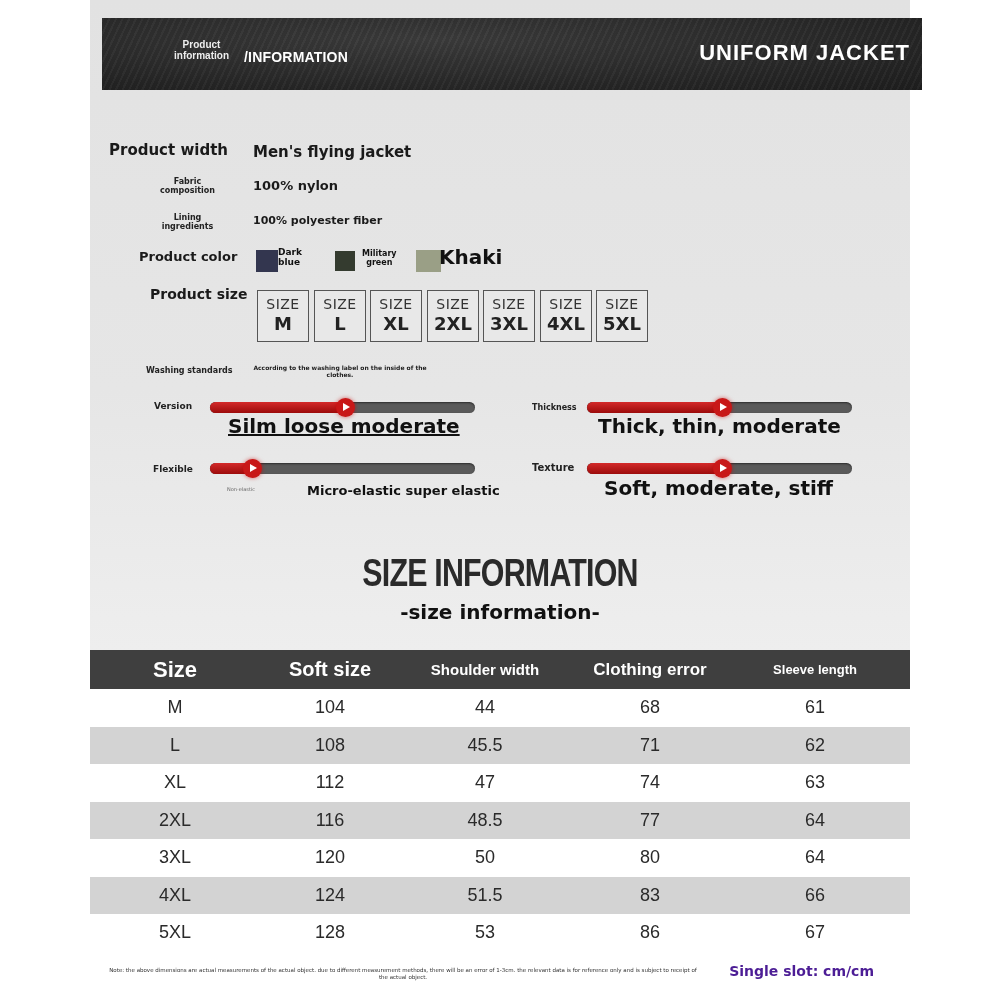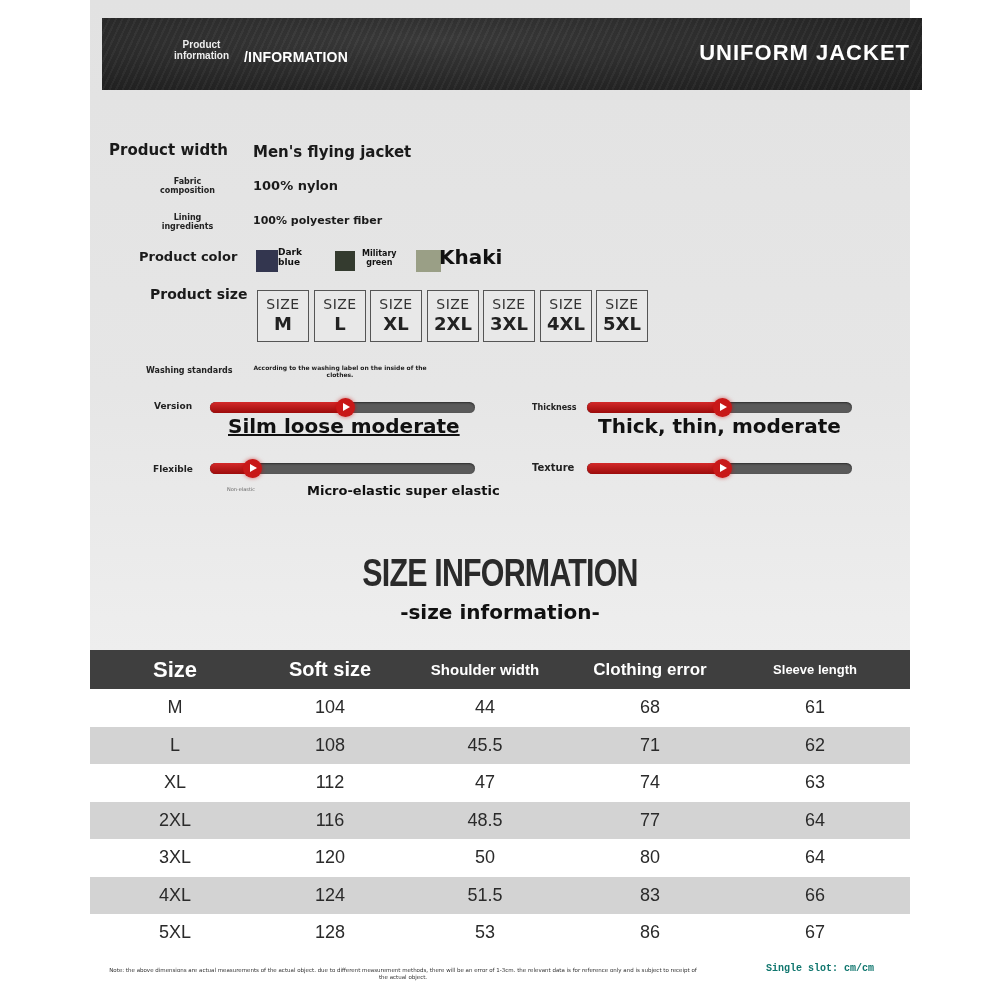--- a/index.html
+++ b/index.html
@@ -60,21 +60,21 @@
   .trow:nth-child(odd) { background: #ffffff; }
   .trow:nth-child(even) { background: #d3d3d3; }
   .c0 { width: 170px; text-align: center; }
   .c1 { width: 140px; text-align: center; }
   .c2 { width: 170px; text-align: center; }
   .c3 { width: 160px; text-align: center; }
   .c4 { width: 170px; text-align: center; }
 
   .note { position: absolute; left: 18px; top: 967px; width: 590px; font-size: 5.5px; text-align: center;
           color: #333; line-height: 7px; }
-  .unit { position: absolute; right: 36px; top: 963px; font-size: 10px; font-weight: bold; color: #0f766e; font-family: Liberation Mono, monospace; }
+  .unit { position: absolute; right: 36px; top: 963px; font-size: 14px; font-weight: bold; color: #4c1d95; }
 </style>
 </head>
 <body>
 
 <div class="panel">
   <div class="upper">
 
     <div class="banner">
       <div class="sub">
         <span>Product</span><br>
@@ -170,20 +170,21 @@
       <div class="knob" style="left:33px;"></div>
     </div>
     <div class="slider-label" style="left:137px; top:486px; font-size:5px; font-weight:normal; color:#666;">Non-elastic</div>
     <div class="slider-text" style="left:217px; top:483px; font-size:13px;text-align:center;">Micro-elastic super elastic</div>
 
     <div class="slider-label" style="left:442px; top:462px; font-size:10px;">Texture</div>
     <div class="slider" style="left:497px; top:463px; width:265px;">
       <div class="fill" style="width:137px;"></div>
       <div class="knob" style="left:126px;"></div>
     </div>
+    <div class="slider-text" style="left:514px; top:476px;">Soft, moderate, stiff</div>
 
     <div class="sizeinfo-title">SIZE INFORMATION</div>
     <div class="sizeinfo-sub">-size information-</div>
   </div>
 
   <div class="tbl">
     <div class="thead">
       <div class="c0" style="font-size:22px;">Size</div>
       <div class="c1" style="font-size:20px;">Soft size</div>
       <div class="c2" style="font-size:15px;">Shoulder width</div>

